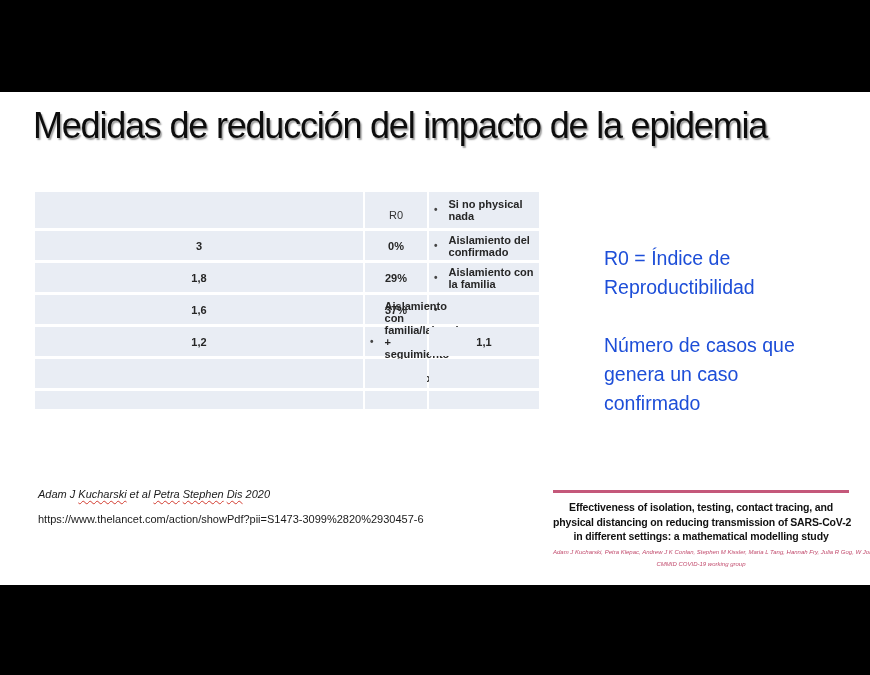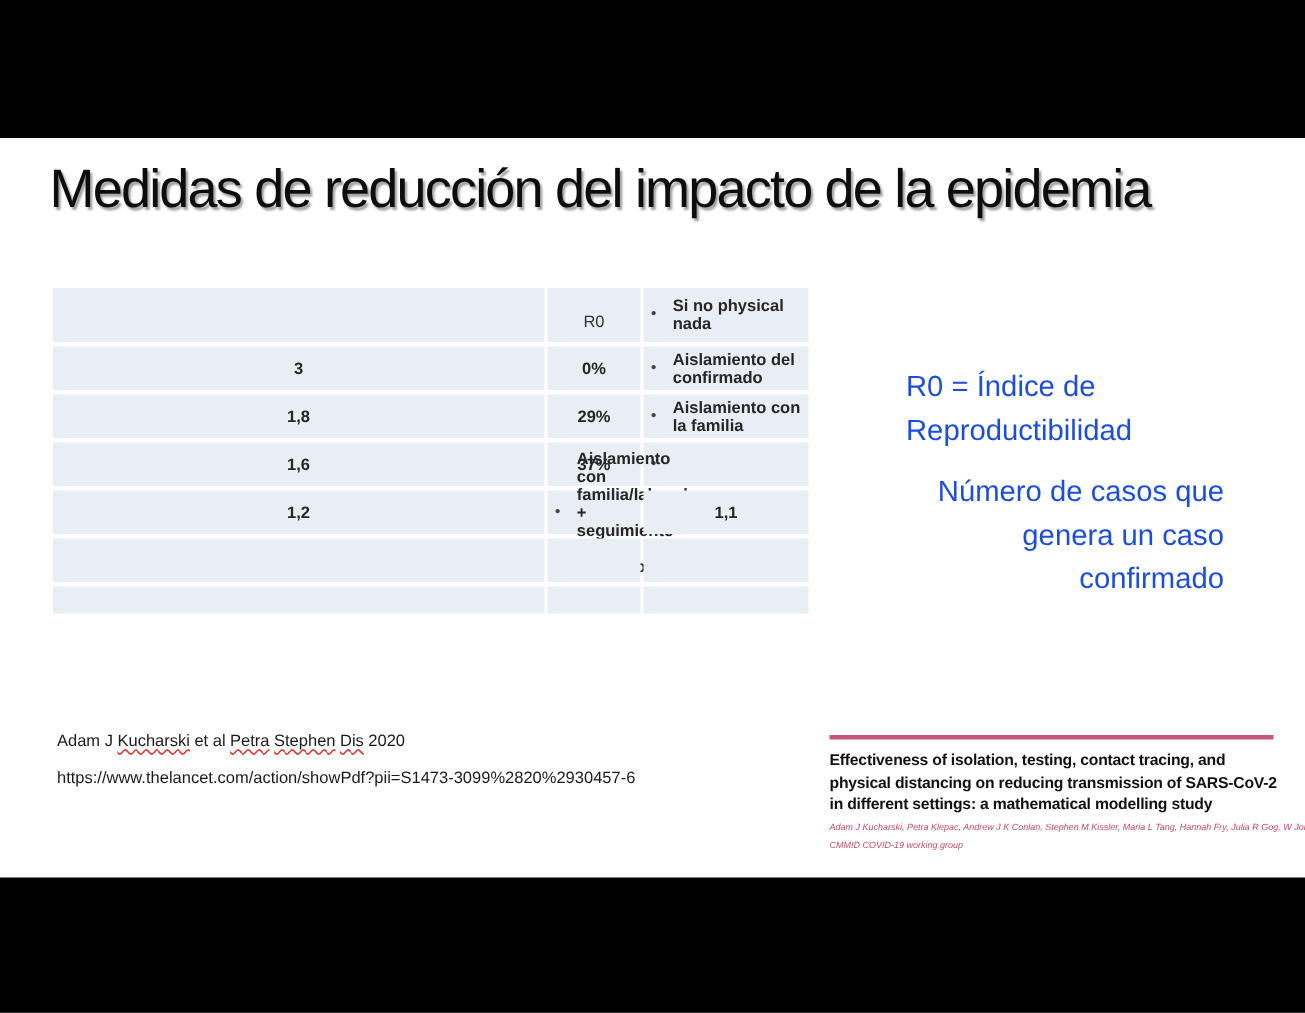--- a/index.html
+++ b/index.html
@@ -68,42 +68,43 @@
   
   .sidenote {
     position: absolute;
     left: 604px; top: 152px;
     width: 212px;
     font-size: 19.5px;
     line-height: 29px;
     color: #1d4ed8;
   }
   .sidenote p { margin: 0; }
-  .sidenote p + p { margin-top: 12px; text-align: right; }
+  .sidenote p + p { margin-top: 29px; }
   
   .citation {
     position: absolute;
     left: 38px; top: 396px;
     font-size: 11px;
     color: #1a1a1a;
   }
-  .citation .line1 span { margin-right: 3px; }
+  .citation .line1 span { margin-right: 3px; font-style: italic; }
   .citation .misspelled {
     text-decoration: underline wavy #d23b2f 1px;
     text-underline-offset: 2px;
   }
   .citation .url {
     margin-top: 13px;
     letter-spacing: 0;
   }
   
   .paper-ref {
     position: absolute;
     left: 553px; top: 398px;
     width: 296px;
+    text-align: center;
   }
   .paper-ref .rule {
     height: 3px;
     background: #c4587a;
     margin-bottom: 7px;
   }
   .paper-ref .p-title {
     font-weight: 700;
     font-size: 10.5px;
     line-height: 14.5px;

